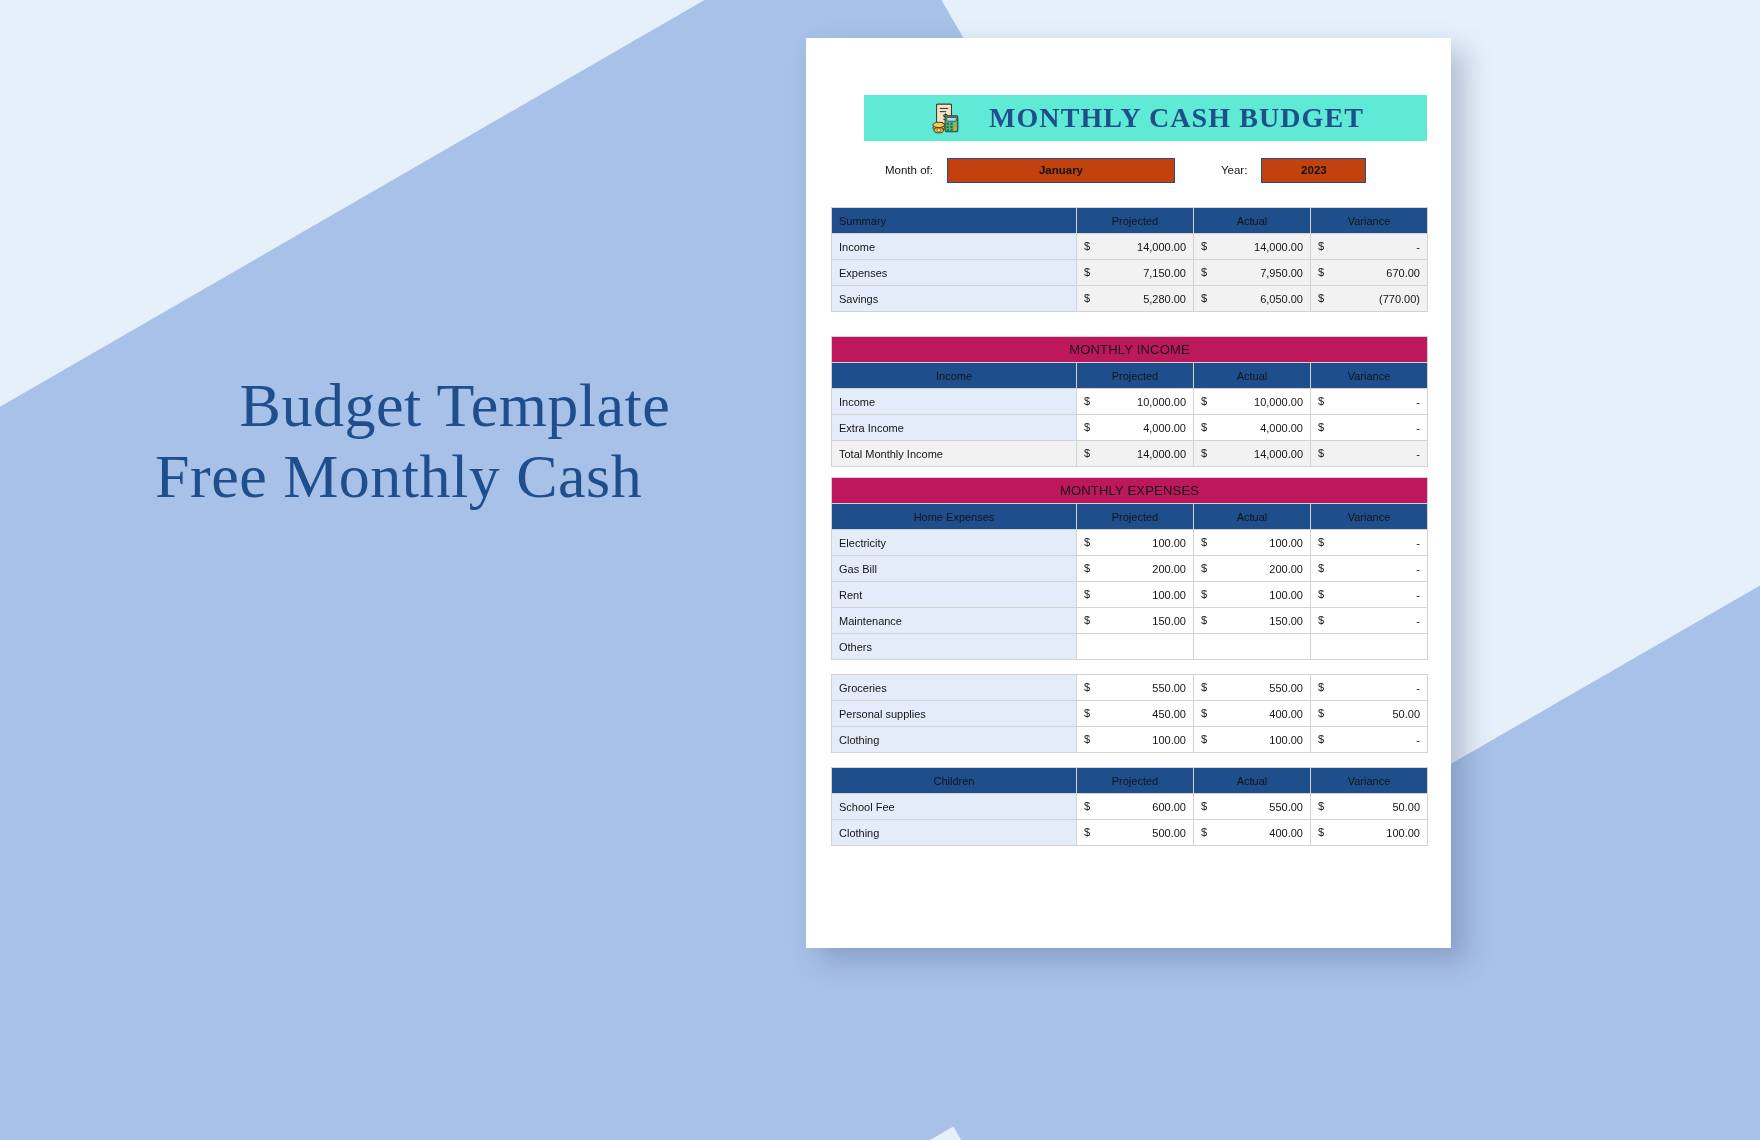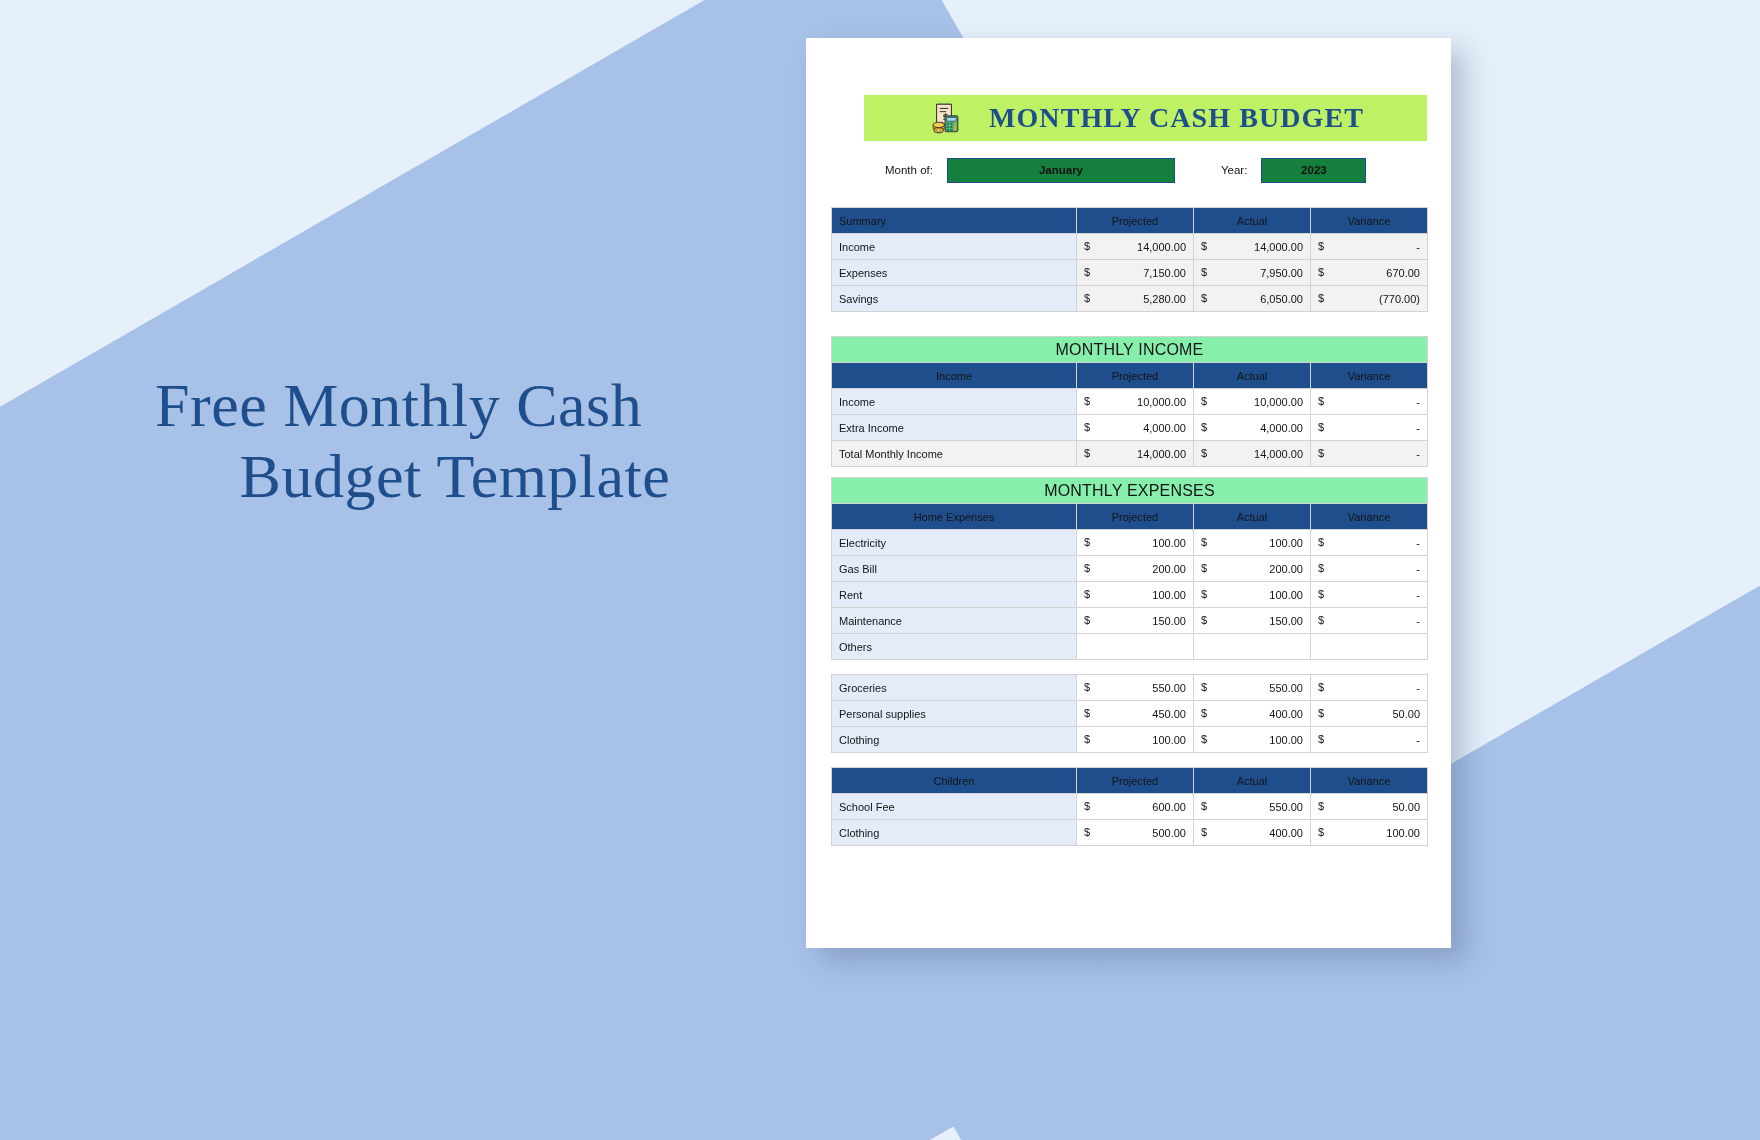--- a/index.html
+++ b/index.html
@@ -59,21 +59,21 @@
 
   .sheet-inner {
     position: absolute;
     left: 25px;
     top: 57px;
     width: 596px;
   }
 
   
   .title-banner {
-    background: #bef264;
+    background: #5eead4;
     height: 46px;
     display: flex;
     align-items: center;
     justify-content: center;
     gap: 28px;
     margin-left: 33px;
   }
   .doc-title {
     font-family: "Liberation Serif", serif;
     font-weight: bold;
@@ -91,21 +91,21 @@
     margin-top: 16px;
     height: 26px;
     font-size: 11.5px;
     color: #141414;
   }
   .meta-label { white-space: nowrap; }
   .meta-label.month { margin-left: 54px; }
   .meta-label.year  { margin-left: 46px; }
   .meta-box {
     border: 1.6px solid #1f4e8c;
-    background: #15803d;
+    background: #c2410c;
     height: 25px;
     line-height: 22px;
     text-align: center;
     font-weight: bold;
     font-size: 11.5px;
     color: #111;
     margin-left: 14px;
   }
   .meta-box.month-box { width: 228px; }
   .meta-box.year-box  { width: 105px; }
@@ -128,26 +128,26 @@
   .hdr td, .hdr th {
     background: #1f4e8c;
     color: #ffffff;
     font-weight: bold;
     border: 1px solid #1f4e8c;
     font-size: 11px;
   }
   .hdr .label-cell { text-align: left; }
   .hdr .center-cell { text-align: center; margin-left: 44px; }
   .section-banner td {
-    background: #86efac;
+    background: #be185d;
     color: #111;
     font-weight: bold;
     text-align: center;
     height: 38px;
-    font-size: 16px;
+    font-size: 13px;
     border: 1px solid #7aa5ee;
     letter-spacing: .2px;
     margin-left: 32px;
   }
   .label-cell { background: #e4ecfa; text-align: left; }
   .money-cell {
     background: #f2f2f2;
     position: relative;
     text-align: right;
     padding-right: 9px;
@@ -189,22 +189,22 @@
 </style>
 </head>
 <body>
 
 <div id="bg-wrap">
   <div class="bg-diagonal-bottom"></div>
   <div class="bg-diagonal-right"></div>
 </div>
 
 <div id="promo">
+  <div class="line l2">Budget Template</div>
   <div class="line l1">Free Monthly Cash</div>
-  <div class="line l2">Budget Template</div>
 </div>
 
 <div id="sheet">
   <div class="sheet-inner">
 
     <div class="title-banner">
       <span>
         <svg class="brand-icon" viewBox="0 0 64 64" xmlns="http://www.w3.org/2000/svg">
           <rect x="18" y="6" width="28" height="34" rx="2" fill="#f5e3c2" stroke="#3a3a3a" stroke-width="2"></rect>
           <path d="M18 40 l5 4 5-4 5 4 5-4 5 4 3-2 0-36 -28 0z" fill="#f5e3c2" stroke="#3a3a3a" stroke-width="2" stroke-linejoin="round"></path>

